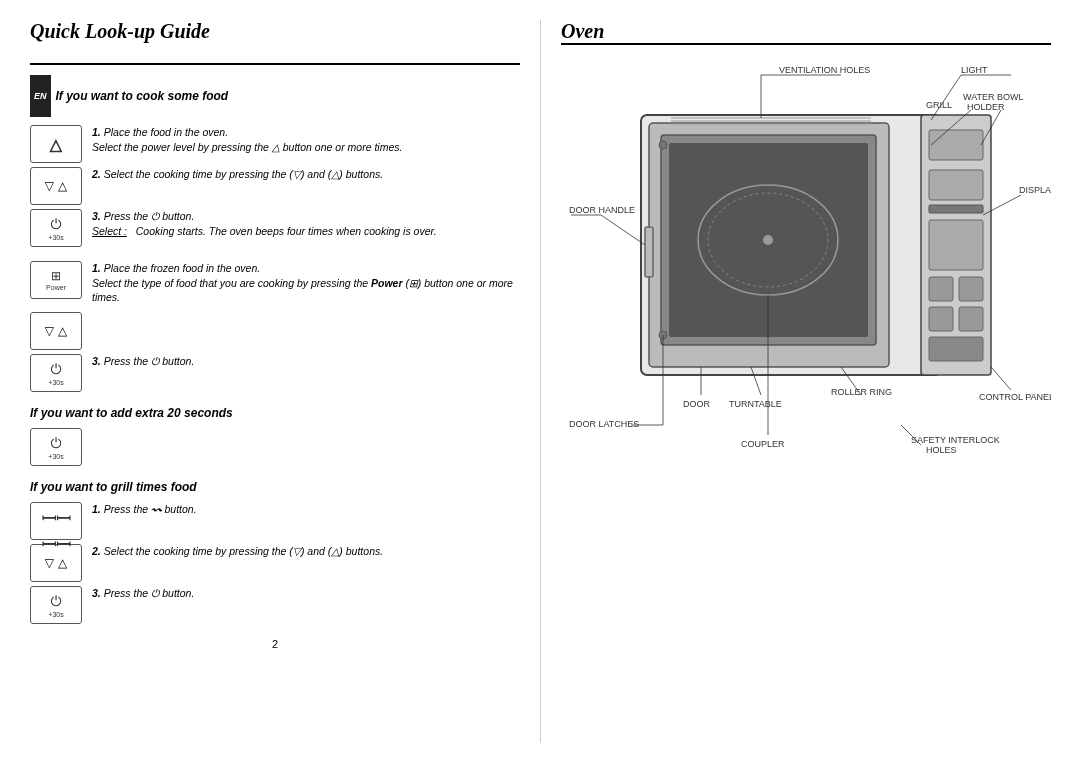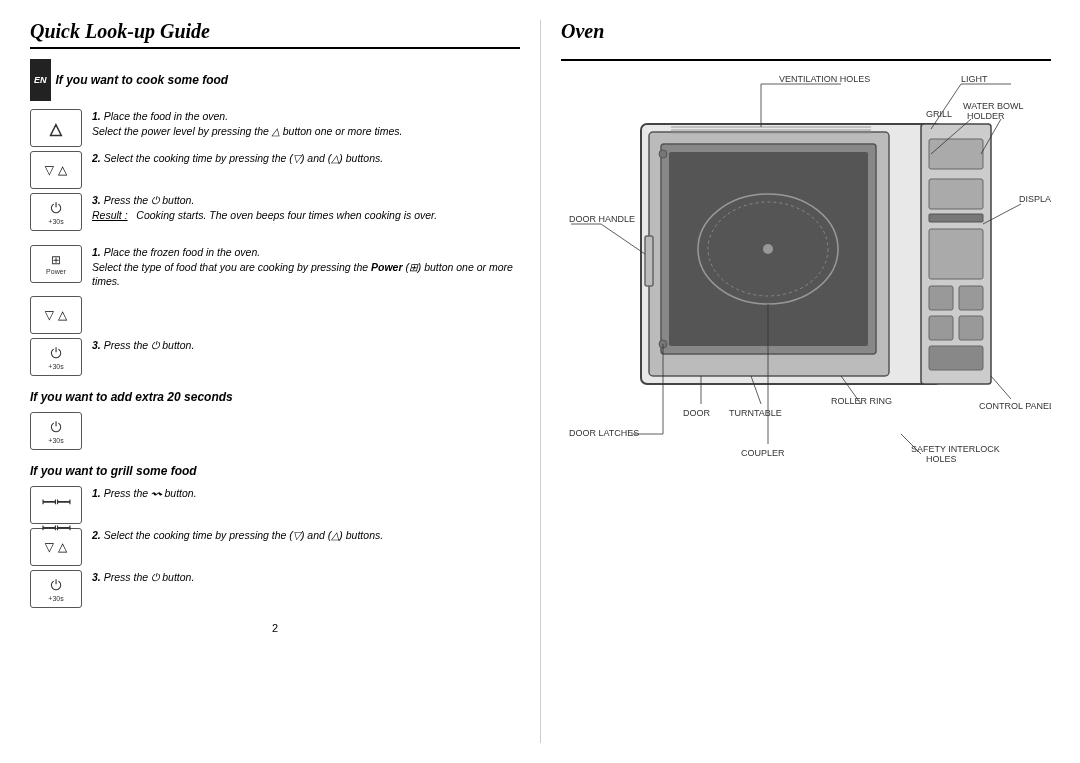--- a/index.html
+++ b/index.html
@@ -18,21 +18,21 @@
       padding: 20px 30px;
       gap: 20px;
     }
     
     .left-col {
       width: 490px;
       flex-shrink: 0;
     }
     .left-header {
       border-bottom: 2px solid #000;
-      padding-bottom: 4px;
+      padding-bottom: 20px;
       margin-bottom: 10px;
     }
     .left-header h1 {
       font-size: 20px;
       font-style: italic;
       font-weight: bold;
       font-family: Georgia, serif;
     }
     .en-badge {
       display: inline-block;
@@ -105,22 +105,22 @@
       display: flex;
       gap: 10px;
       margin-bottom: 4px;
     }
     
     .right-col {
       flex: 1;
     }
     .right-header {
       border-bottom: 2px solid #000;
-      padding-bottom: 16px;
-      margin-bottom: 3px;
+      padding-bottom: 0;
+      margin-bottom: 10px;
     }
     .right-header h1 {
       font-size: 20px;
       font-style: italic;
       font-weight: bold;
       font-family: Georgia, serif;
     }
     .oven-diagram {
       position: relative;
       width: 100%;
@@ -169,21 +169,21 @@
         </div>
       </div>
 
       <div class="step-block">
         <div class="button-box" style="flex-direction:column; gap:1px; padding:3px;">
           <span style="font-size:14px;">⏻</span>
           <span style="font-size:7px;">+30s</span>
         </div>
         <div class="step-content">
           <p><span class="step-number">3.</span>Press the ⏻ button.<br>
-          <span class="result-label">Result :</span>&nbsp;&nbsp; Cooking starts. The oven beeps four times when cooking is over.</p>
+          <span class="result-label">Select :</span>&nbsp;&nbsp; Cooking starts. The oven beeps four times when cooking is over.</p>
         </div>
       </div>
     </div>
 
     <div class="section">
 
       <div class="step-block">
         <div class="button-box" style="flex-direction:column; gap:1px; padding:3px;">
           <span style="font-size:12px;">⊞</span>
           <span style="font-size:7px;">Power</span>
@@ -219,21 +219,21 @@
       <div class="step-block">
         <div class="button-box" style="flex-direction:column; gap:1px; padding:3px;">
           <span style="font-size:14px;">⏻</span>
           <span style="font-size:7px;">+30s</span>
         </div>
       </div>
     </div>
 
     <div class="section">
       <div class="section-title">
-        <em>If you want to grill some food</em>
+        <em>If you want to grill times food</em>
       </div>
 
       <div class="step-block">
         <div class="button-box">
           <span style="font-size:19px; letter-spacing:-1px;margin-top:19px;">ꟷꟷ<br>ꟷꟷ</span>
         </div>
         <div class="step-content">
           <p><span class="step-number">1.</span>Press the 〰 button.</p>
         </div>
       </div>

